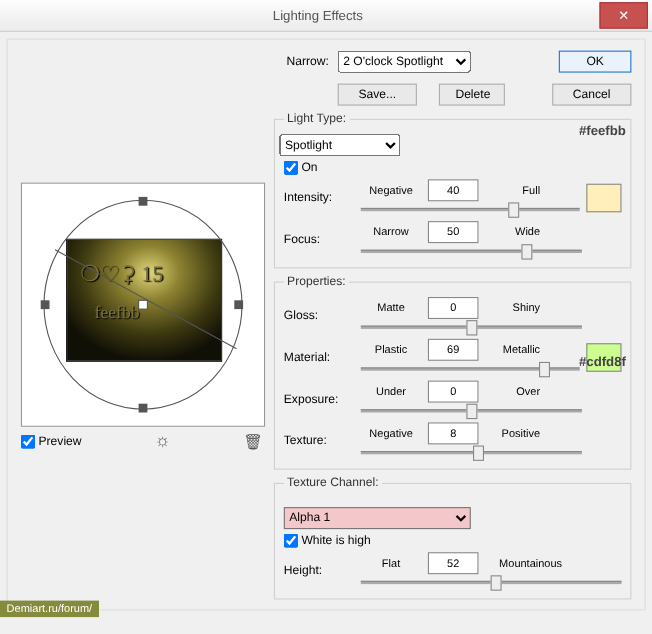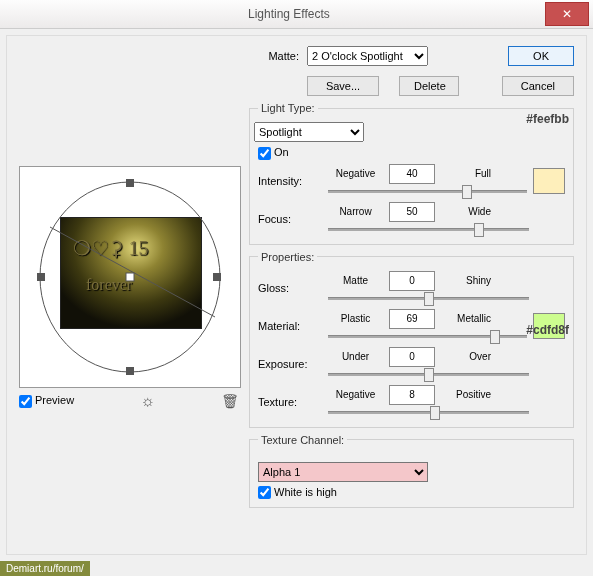--- a/index.html
+++ b/index.html
@@ -71,39 +71,39 @@
   .row .slabel{width:55px; font-size:10px; text-align:center;}
   .row .elabel{width:50px; font-size:10px; text-align:right;}
   .valbox{width:40px; height:16px; border:1px solid #888; text-align:center; font-size:10px;}
   .slider{
     flex:1; height:14px; position:relative;
   }
   .slider .track{position:absolute; top:6px; left:0; right:0; height:2px; background:#aaa; border-top:1px solid #888;}
   .slider .thumb{position:absolute; top:1px; width:8px; height:12px; background:#eee;border:1px solid #888; transform:translateX(-50%);}
   .swatch{width:30px;height:24px;border:1px solid #888;}
   .annot{position:absolute; font-weight:bold; color:#444; font-size:12px;}
-  .watermark{position:absolute;left:0;bottom:0;background:#848b3c;color:#fff;font-size:10px;padding:2px 6px;}
+  .watermark{position:absolute;left:0;bottom:15px;background:#848b3c;color:#fff;font-size:10px;padding:2px 6px;}
   input[type=checkbox]{margin:0 3px 0 0; vertical-align:middle;}
 </style>
 </head>
 <body>
 
 <div class="titlebar">
   <span class="title">Lighting Effects</span>
   <div class="close-btn">
     <span>✕</span>
   </div>
 </div>
 
 <div class="dialog-body">
   <div class="left-col">
     <div class="preview-box">
       <div class="wood">
         <span class="scribble" style="top:18px;left:12px">❍♡⚳ 15</span>
-        <span class="scribble" style="top:58px;left:25px;font-size:16px">forever</span>
+        <span class="scribble" style="top:58px;left:25px;font-size:16px">feefbb</span>
       </div>
       <svg width="220" height="220">
         <ellipse cx="110" cy="110" rx="90" ry="95" fill="none" stroke="#555" stroke-width="1"></ellipse>
         <line x1="30" y1="60" x2="195" y2="150" stroke="#555"></line>
         <rect x="106" y="106" width="8" height="8" fill="#fff" stroke="#555"></rect>
         <rect x="106" y="12" width="8" height="8" fill="#555"></rect>
         <rect x="106" y="200" width="8" height="8" fill="#555"></rect>
         <rect x="17" y="106" width="8" height="8" fill="#555"></rect>
         <rect x="193" y="106" width="8" height="8" fill="#555"></rect>
       </svg>
@@ -112,21 +112,21 @@
       <label><input type="checkbox" checked="" style=""><span>Preview</span></label>
       <span class="spacer"></span>
       <span style="font-size:16px;color:#555">☼</span>
       <span class="spacer"></span>
       <span style="font-size:14px;color:#555">🗑</span>
     </div>
   </div>
 
   <div class="right-col">
     <div class="toprow">
-      <span class="label">Matte:</span>
+      <span class="label">Narrow:</span>
       <select style="width:121px"><option>2 O'clock Spotlight</option></select>
       <span style="flex:1"></span>
       <button class="btn ok">OK</button>
     </div>
     <div class="toprow" style="margin-top:4px">
       <span class="label"></span>
       <button class="btn" style="width:72px">Save...</button>
       <span style="width:4px"></span>
       <button class="btn" style="width:60px">Delete</button>
       <span style="flex:1"></span>
@@ -240,17 +240,31 @@
     </fieldset>
 
     <fieldset>
       <legend>Texture Channel:</legend>
       <div class="row" style="margin-top:12px">
         <select style="width:170px;background:#f4c7ca"><option>Alpha 1</option></select>
       </div>
       <div class="row">
         <label><input type="checkbox" checked="" style=""><span>White is high</span></label>
       </div>
+      <div class="row">
+        <span class="rlabel">Height:</span>
+        <div style="flex:1">
+          <div style="display:flex;align-items:center;gap:6px">
+            <span class="slabel">Flat</span>
+            <input class="valbox" value="52" style="">
+            <span class="elabel" style="width:70px">Mountainous</span>
+          </div>
+          <div class="slider">
+              <div class="track"></div>
+              <div class="thumb" style="left:52%"></div>
+            </div>
+        </div>
+      </div>
     </fieldset>
   </div>
 </div>
 
 <div class="watermark">Demiart.ru/forum/</div>
 
 </body></html>

